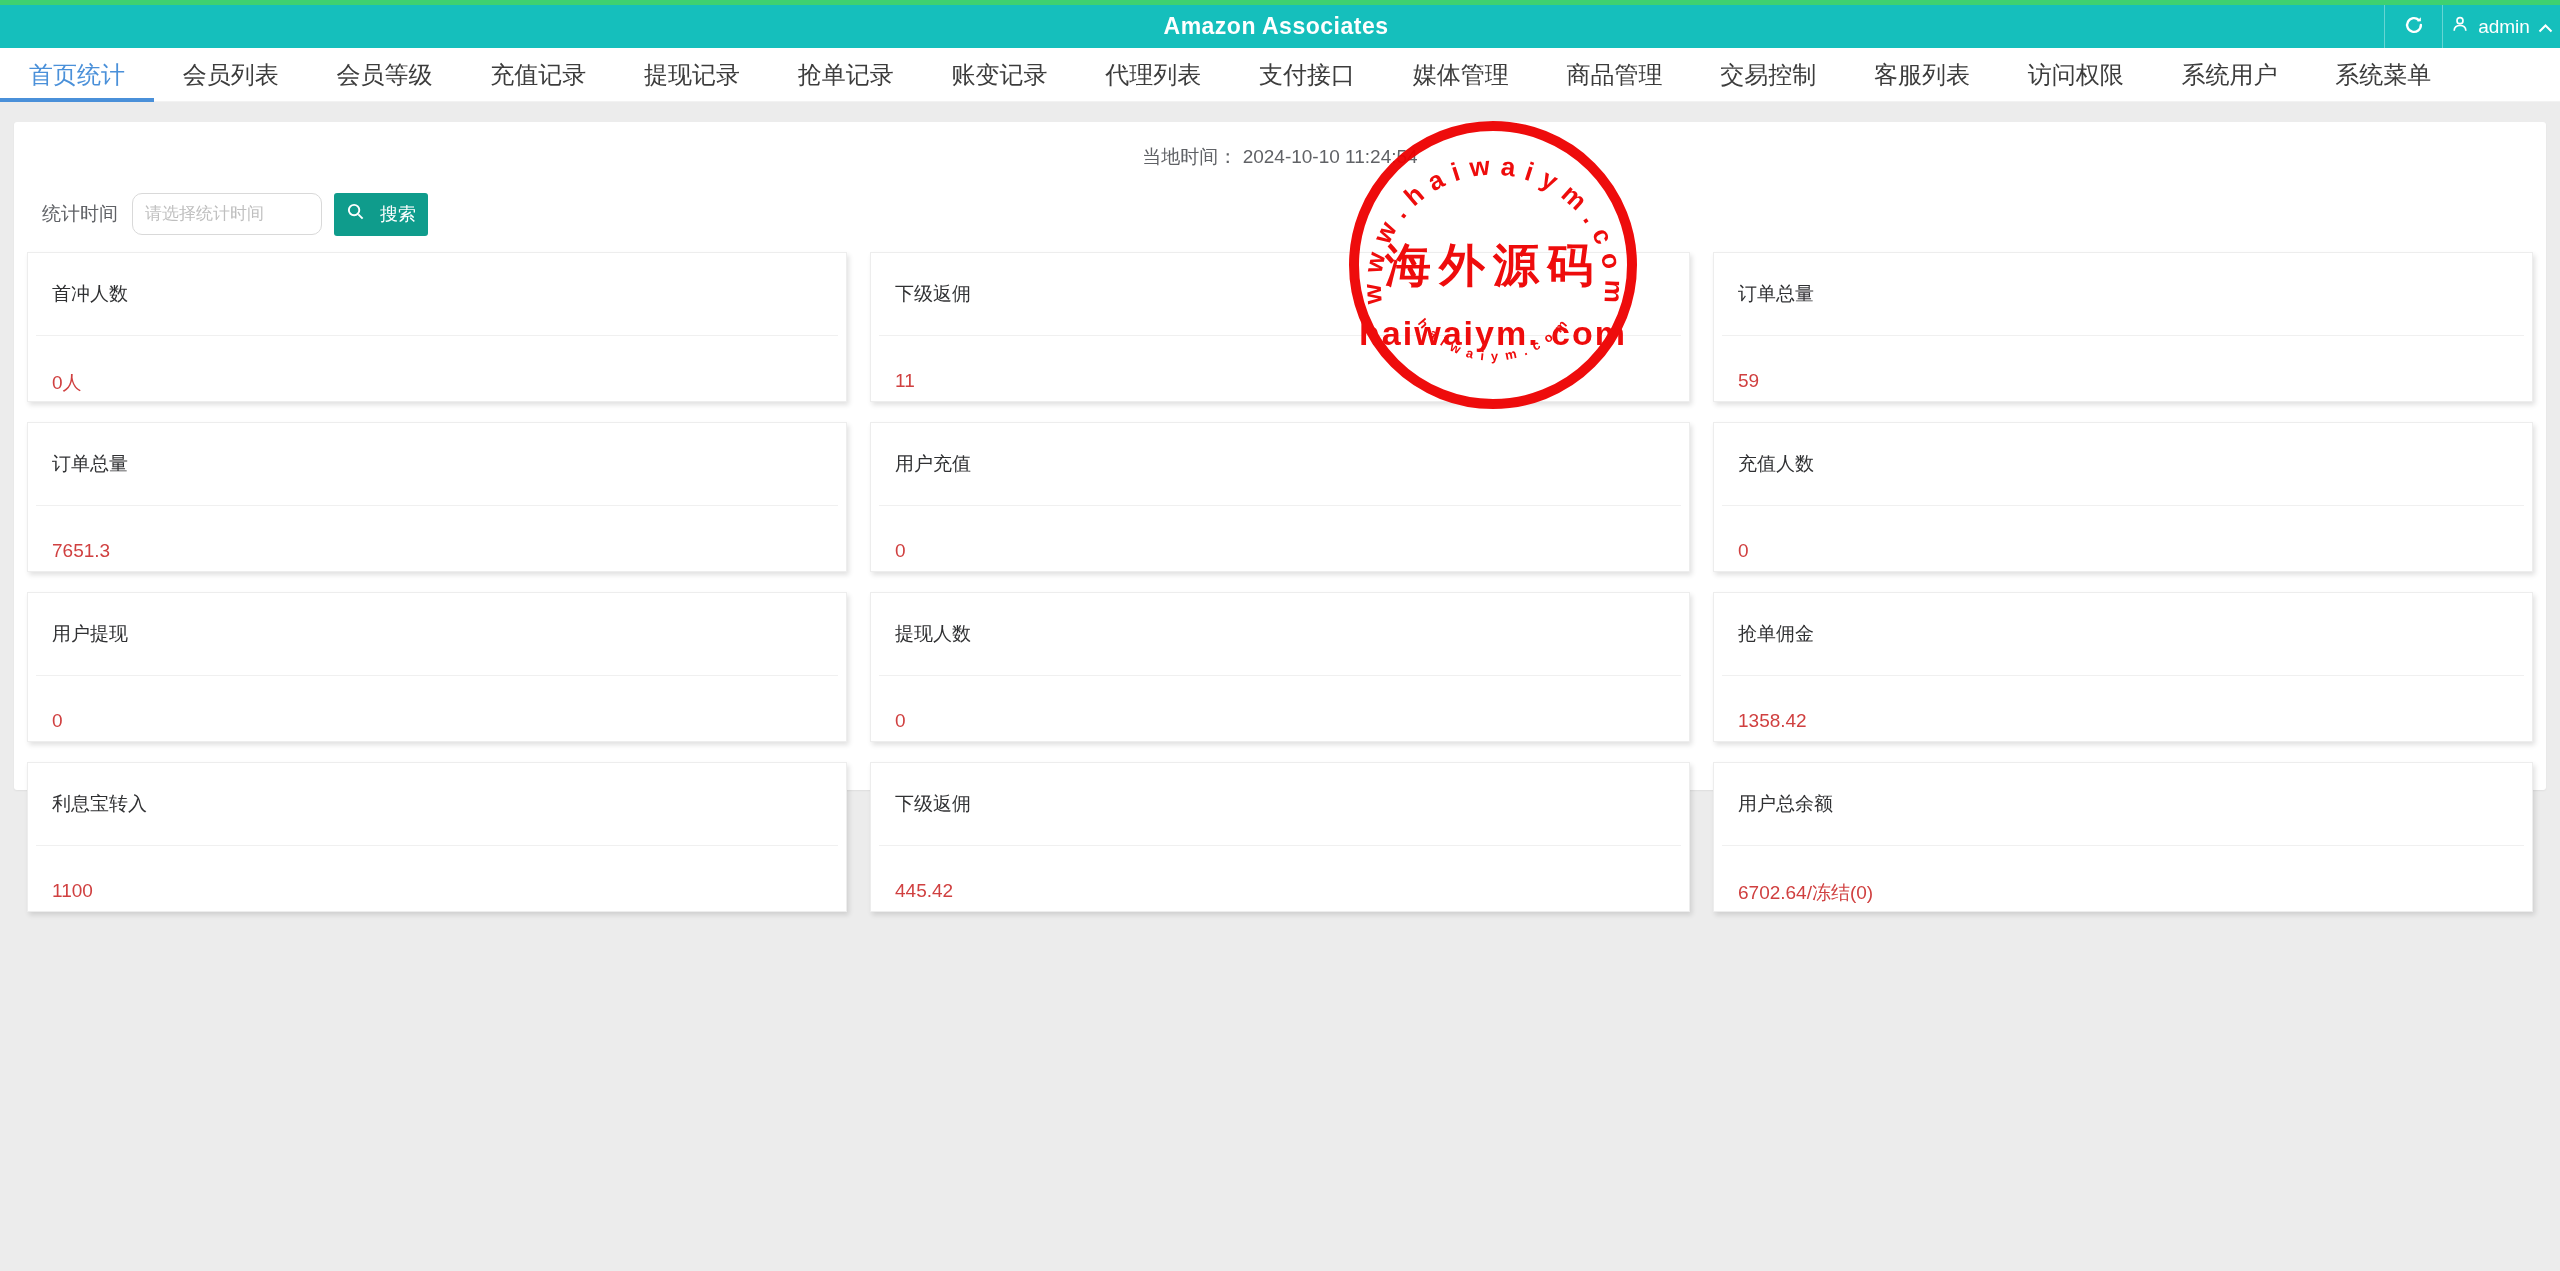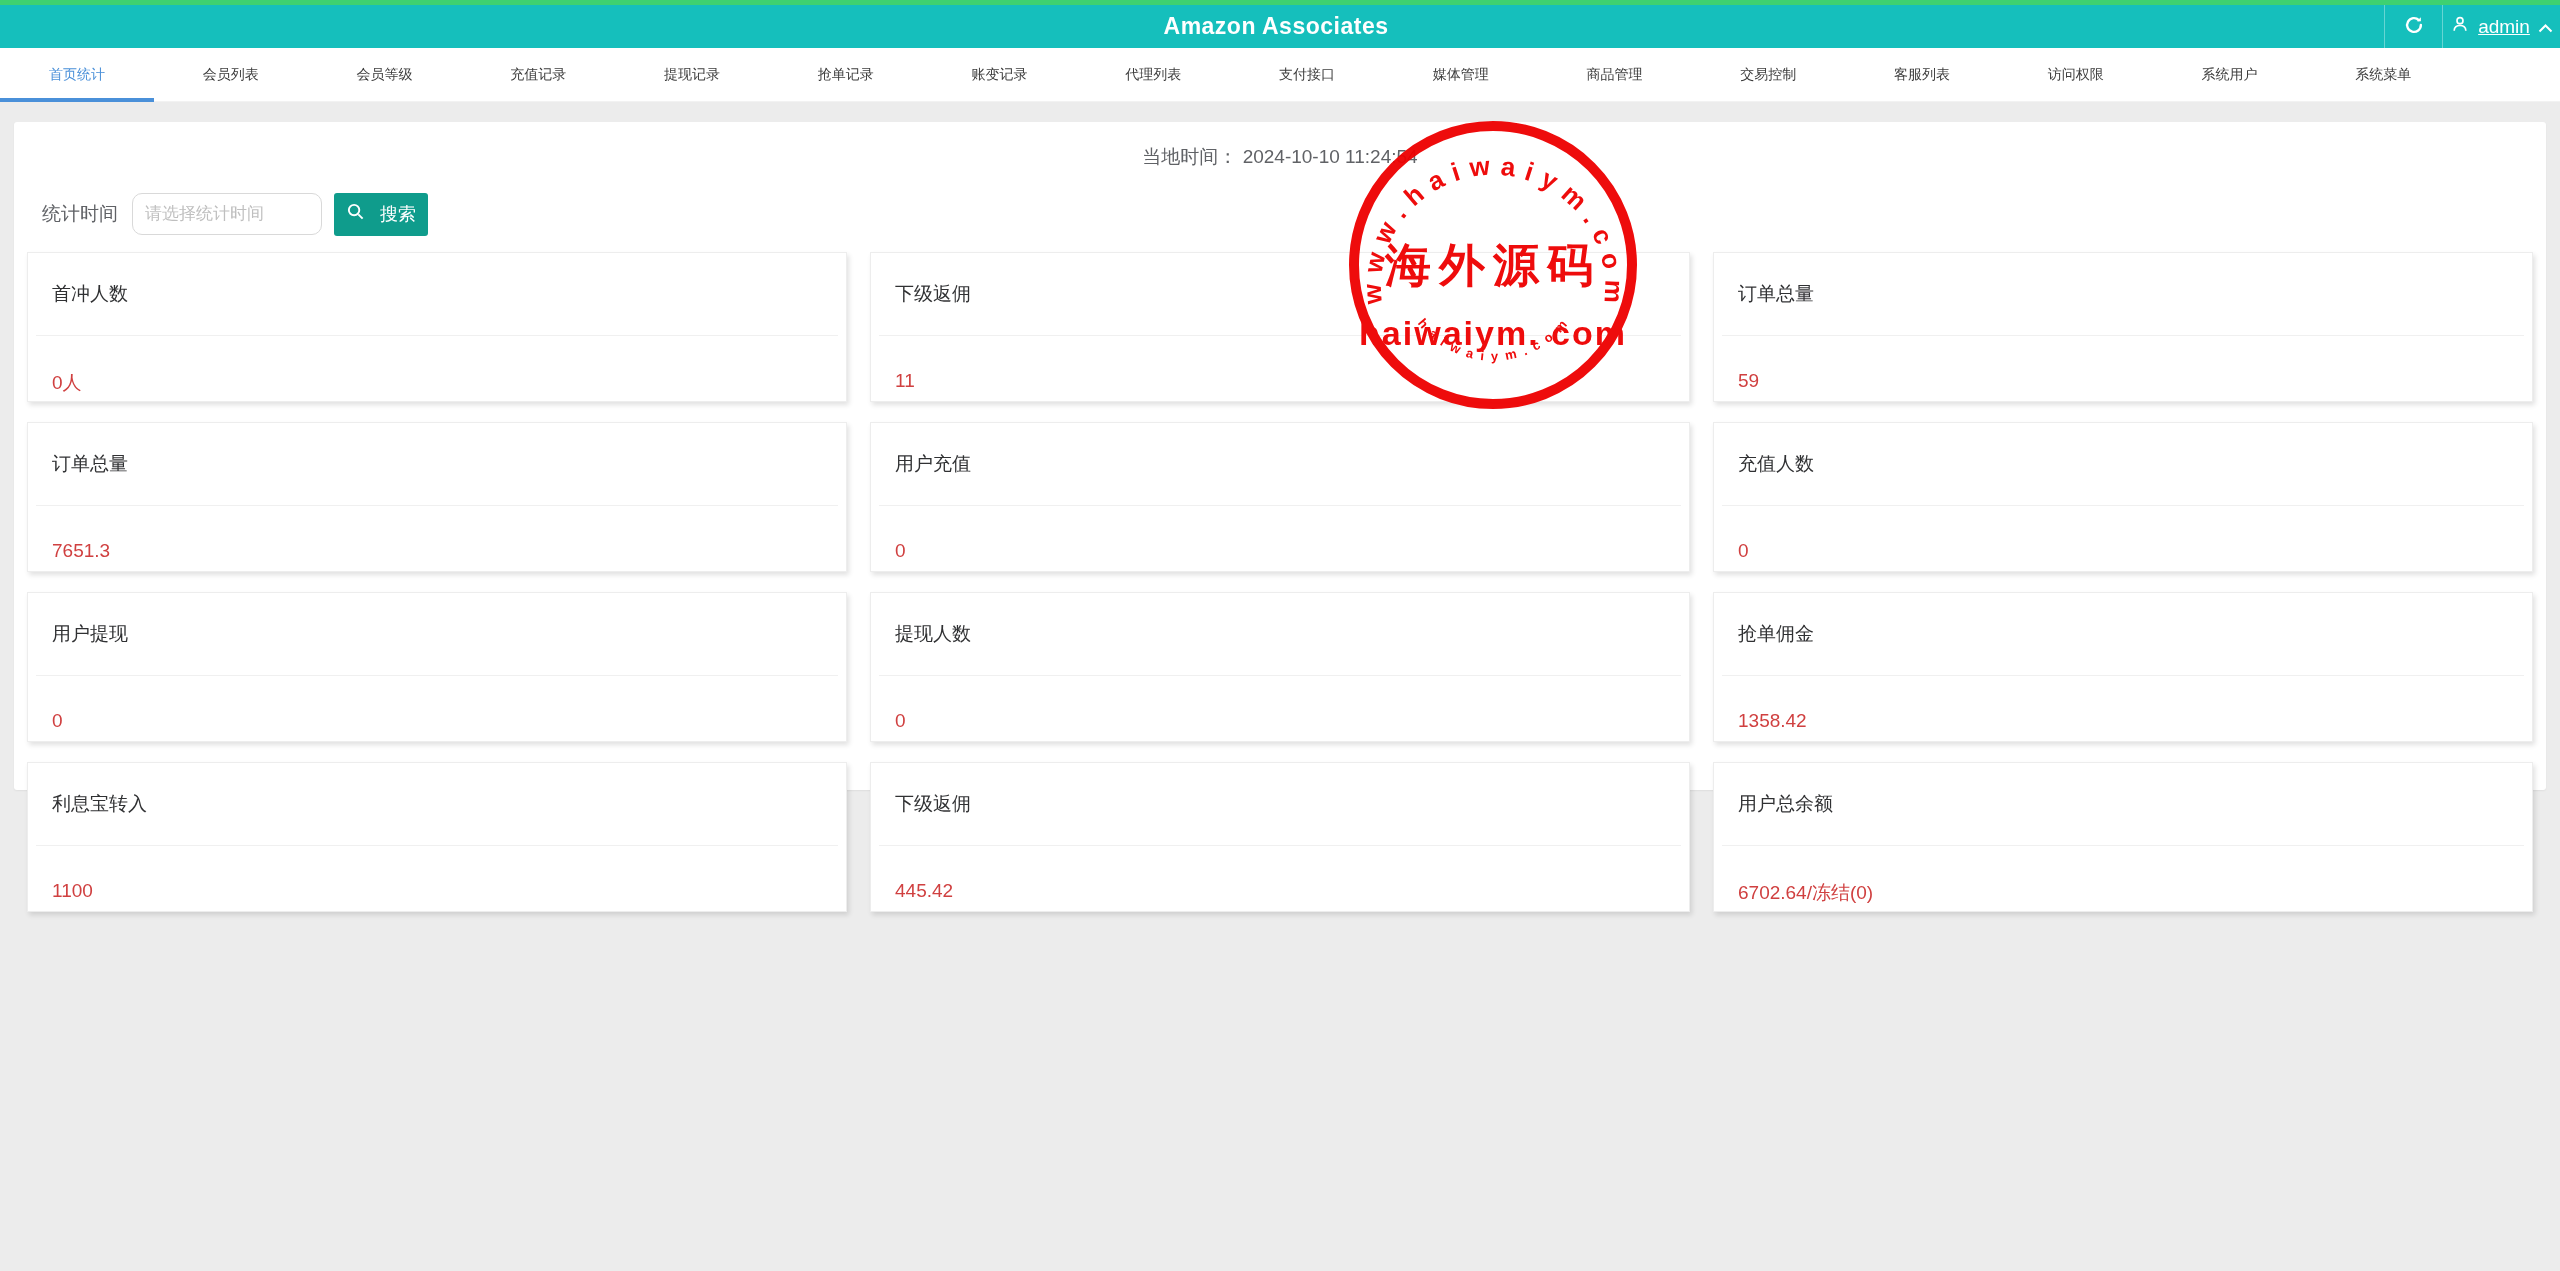--- a/index.html
+++ b/index.html
@@ -23,31 +23,31 @@
   }
   .topbar-right {
     position:absolute; right:0; top:0; height:43px; display:flex; align-items:stretch;
   }
   .topbar-cell {
     display:flex; align-items:center; justify-content:center;
     border-left:1px solid rgba(255,255,255,0.35);
     cursor:pointer; color:#fff;
   }
   .refresh-cell { width:58px; }
-  .user-cell { width:118px; gap:8px; font-size:19px;text-decoration:underline; }
+  .user-cell { width:118px; gap:8px; font-size:19px; }
 
   
   .navbar {
     position:absolute; left:0; top:48px; width:2560px; height:54px;
     background:#ffffff; border-bottom:1px solid #f2f2f2;
   }
   .nav-tabs { display:flex; width:2460px; height:54px; }
   .nav-tab {
     flex:1; text-align:center; line-height:53px;
-    font-size:14px; color:#3c3c3c; cursor:pointer; position:relative;
+    font-size:24px; color:#3c3c3c; cursor:pointer; position:relative;
     white-space:nowrap;
   }
   .nav-tab.active { color:#4a90d9; }
   .nav-tab.active::after {
     content:""; position:absolute; left:0; right:0; bottom:0; height:4px;
     background:#4a90d9;
   }
 
   
   .panel {

